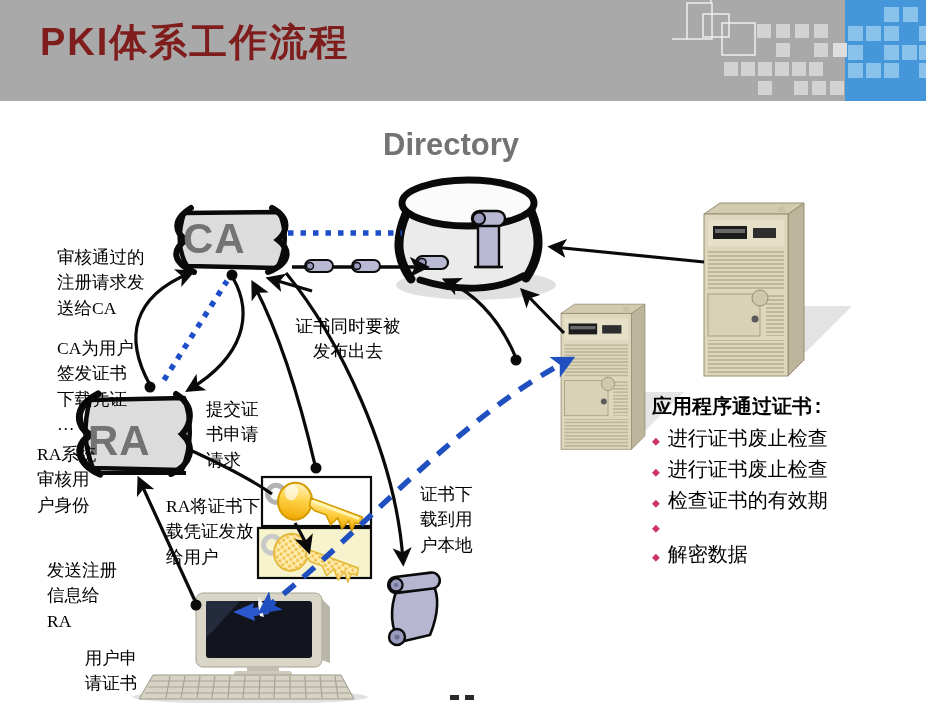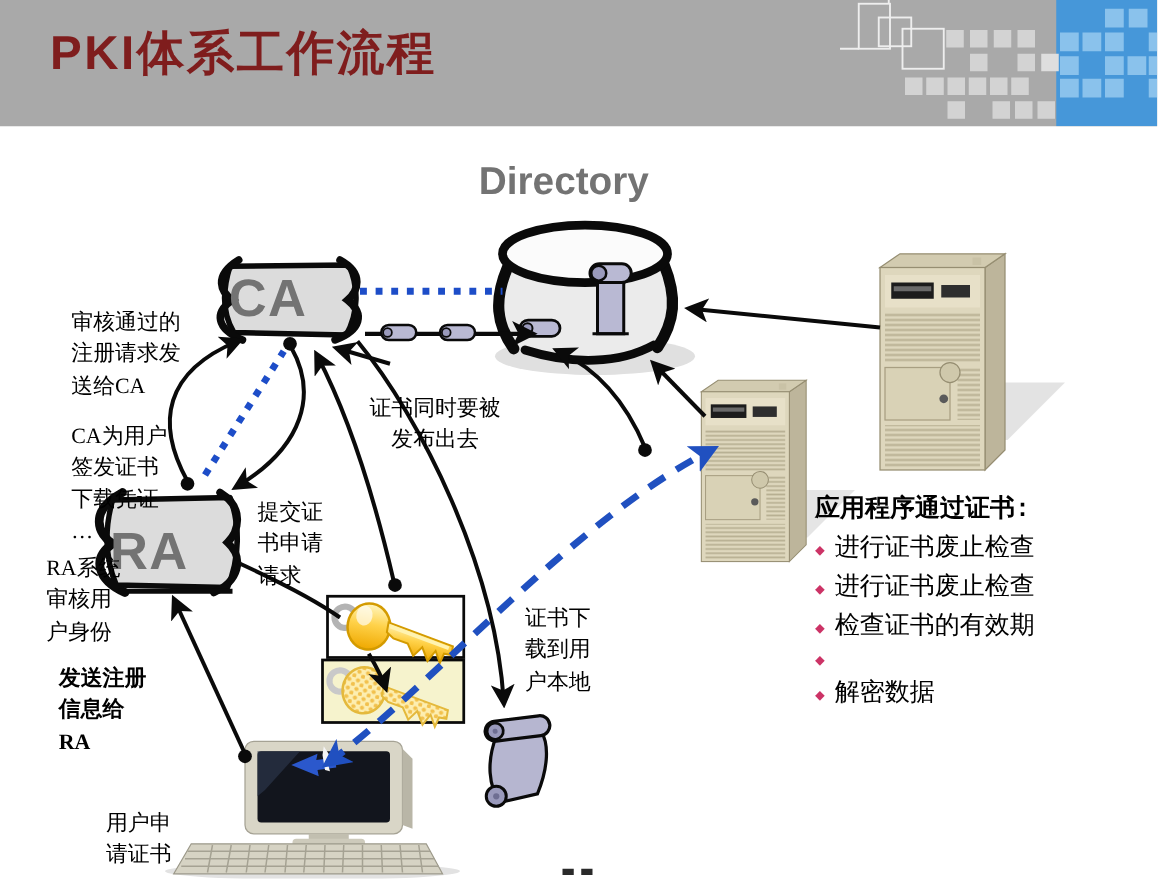--- a/index.html
+++ b/index.html
@@ -20,21 +20,21 @@
   #raLabel{left:88px;top:417px;width:96px;font-size:42px;letter-spacing:1px;}
   
   .note{position:absolute;z-index:2;white-space:pre-line;font-size:17.5px;line-height:1.45;color:#000;}
   #n-approved{left:57px;top:245px;}
   #n-ca-issue{left:57px;top:336px;}
   #n-publish{left:285px;top:270px;width:126px;text-align:center;margin-top:44px;}
   #n-app-users{left:569px;top:204px;font-size:19px;}
   #n-submit{left:206px;top:397px;}
   #n-ra-verify{left:37px;top:442px;}
   #n-ra-issue{left:166px;top:494px;}
-  #n-send-reg{left:47px;top:530px;font-weight:bold;}
+  #n-send-reg{left:47px;top:558px;}
   #n-user-apply{left:74px;top:646px;width:74px;text-align:center;}
   #n-cert-dl{left:420px;top:482px;}
   
   .panel{position:absolute;left:652px;top:393px;width:238px;z-index:2;font-family:Liberation Mono, monospace;}
   .panel-heading{font-size:20px;font-weight:bold;margin:0 0 8px 0;}
   .panel ul{list-style:none;margin:0;padding:0;}
   .panel li{display:flex;align-items:baseline;gap:8px;font-size:20px;margin-bottom:7px;line-height:1.2;}
   .dia{color:#cc3366;font-size:13px;flex:0 0 auto;}
   
   .page-marks{position:absolute;left:450px;top:695px;z-index:2;display:flex;gap:6px;}
@@ -272,20 +272,23 @@
 下载凭证
 …</div>
   <div class="note" id="n-publish">证书同时要被
 发布出去</div>
   <div class="note" id="n-submit">提交证
 书申请
 请求</div>
   <div class="note" id="n-ra-verify">RA系统
 审核用
 户身份</div>
+  <div class="note" id="n-ra-issue">RA将证书下
+载凭证发放
+给用户</div>
   <div class="note" id="n-send-reg">发送注册
 信息给
 RA</div>
   <div class="note" id="n-user-apply">用户申
 请证书</div>
   <div class="note" id="n-cert-dl">证书下
 载到用
 户本地</div>
 
   <div class="panel">

